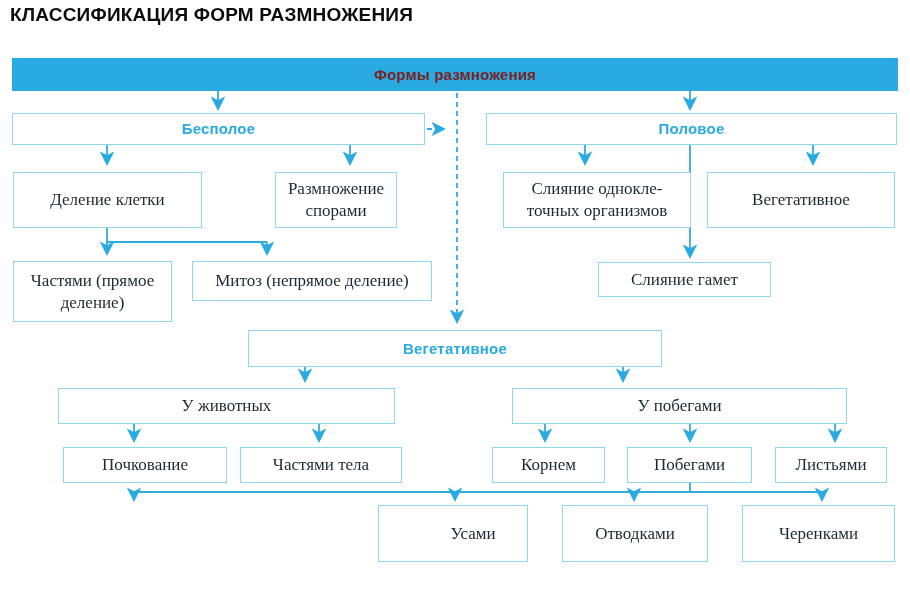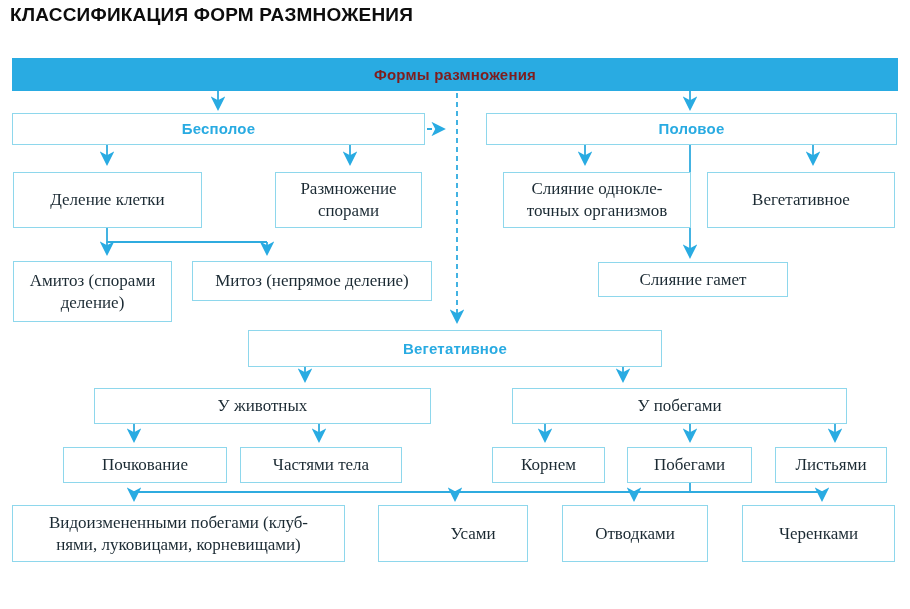--- a/index.html
+++ b/index.html
@@ -88,48 +88,48 @@
   <div class="box hdr" style="left:12px;top:113px;width:413px;height:32px;">
     <span>Бесполое</span>
   </div>
   <div class="box hdr" style="left:486px;top:113px;width:411px;height:32px;">
     <span>Половое</span>
   </div>
 
   <div class="box" style="left:13px;top:172px;width:189px;height:56px;">
     <span>Деление клетки</span>
   </div>
-  <div class="box" style="left:275px;top:172px;width:147px;height:56px;">
+  <div class="box" style="left:275px;top:172px;width:122px;height:56px;">
     <span>Размножение
 спорами</span>
   </div>
   <div class="box" style="left:487px;top:172px;width:188px;height:56px;margin-left:16px;">
     <span>Слияние однокле-
 точных организмов</span>
   </div>
   <div class="box" style="left:707px;top:172px;width:188px;height:56px;">
     <span>Вегетативное</span>
   </div>
 
   <div class="box" style="left:13px;top:261px;width:159px;height:61px;">
-    <span>Амитоз (спорами
+    <span>Частями (прямое
 деление)</span>
   </div>
   <div class="box" style="left:192px;top:261px;width:240px;height:40px;">
     <span>Митоз (непрямое деление)</span>
   </div>
-  <div class="box" style="left:598px;top:262px;width:190px;height:35px;">
+  <div class="box" style="left:598px;top:262px;width:173px;height:35px;">
     <span>Слияние гамет</span>
   </div>
 
   <div class="box hdr" style="left:248px;top:330px;width:414px;height:37px;">
     <span>Вегетативное</span>
   </div>
 
-  <div class="box" style="left:58px;top:388px;width:337px;height:36px;margin-left:36px;">
+  <div class="box" style="left:58px;top:388px;width:337px;height:36px;">
     <span>У животных</span>
   </div>
   <div class="box" style="left:512px;top:388px;width:335px;height:36px;">
     <span>У побегами</span>
   </div>
 
   <div class="box" style="left:63px;top:447px;width:164px;height:36px;">
     <span>Почкование</span>
   </div>
   <div class="box" style="left:240px;top:447px;width:162px;height:36px;">
@@ -138,24 +138,20 @@
   <div class="box" style="left:492px;top:447px;width:113px;height:36px;">
     <span>Корнем</span>
   </div>
   <div class="box" style="left:627px;top:447px;width:125px;height:36px;">
     <span>Побегами</span>
   </div>
   <div class="box" style="left:775px;top:447px;width:112px;height:36px;">
     <span>Листьями</span>
   </div>
 
-  <div class="box" style="left:12px;top:505px;width:333px;height:57px;">
-    <span>Видоизмененными побегами (клуб-
-нями, луковицами, корневищами)</span>
-  </div>
   <div class="box" style="left:378px;top:505px;width:150px;height:57px;padding-left:44px;">
     <span>Усами</span>
   </div>
   <div class="box" style="left:562px;top:505px;width:146px;height:57px;">
     <span>Отводками</span>
   </div>
   <div class="box" style="left:742px;top:505px;width:153px;height:57px;text-align:center;">
     <span>Черенками</span>
   </div>
 

